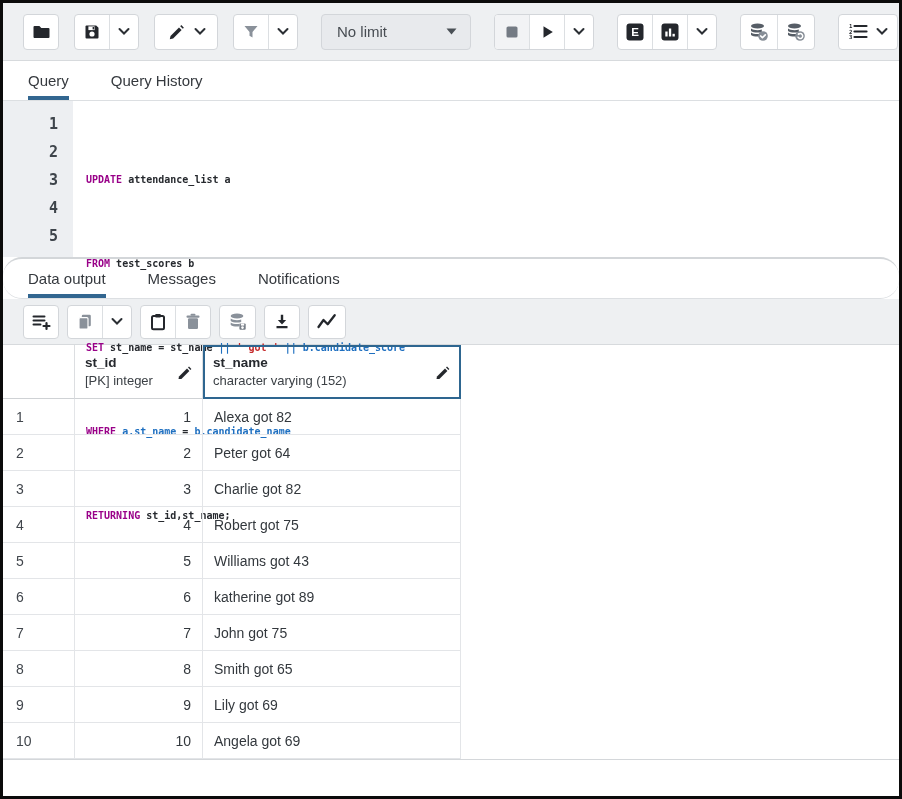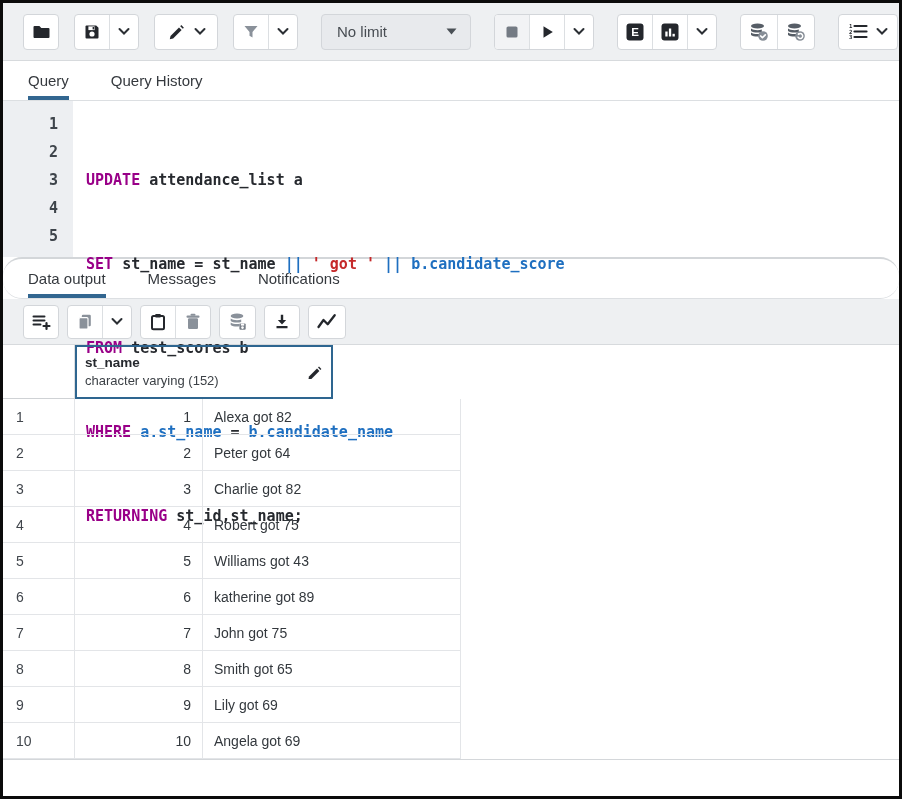--- a/index.html
+++ b/index.html
@@ -34,21 +34,21 @@
   .tab { display: flex; align-items: center; font-size: 15px; color: #35393e;
          border-bottom: 4px solid transparent; padding-top: 3px; cursor: pointer; }
   .tab.active { border-bottom-color: #326690; }
 
   
   .editor { display: flex; height: 156px; background: #fff; }
   .gutter { width: 70px; flex: none; background: #edeff2; color: #3e444b;
             font-family: "DejaVu Sans Mono", monospace; font-size: 15px; font-weight: 600;
             text-align: right; padding: 9px 15px 0 0; line-height: 28px; }
   .code { padding: 9px 0 0 13px; font-family: "DejaVu Sans Mono", monospace;
-          font-size: 15px; font-weight: 600; line-height: 28px; white-space: pre; color: #26292e; }
+          font-size: 10px; font-weight: 600; line-height: 28px; white-space: pre; color: #26292e; }
   .tok[data-c="kw"]  { color: #990088; font-weight: 700; }
   .tok[data-c="id"]  { color: #1e6fc0; }
   .tok[data-c="str"] { color: #c5292a; }
   .tok[data-c="pl"]  { color: #26292e; }
 
   
   .grid-toolbar { height: 46px; background: #eef0f2; border-bottom: 1px solid #d7dadd;
                   display: flex; align-items: center; gap: 8px; padding-left: 20px; }
   .grid-toolbar .btn-group { height: 34px; }
 
@@ -236,22 +236,22 @@
   <div class="editor">
     <div class="gutter">
       <div>1</div>
       <div>2</div>
       <div>3</div>
       <div>4</div>
       <div>5</div>
     </div>
     <div class="code">
       <div class="code-line"><span class="tok" data-c="kw">UPDATE </span><span class="tok" data-c="pl">attendance_list a</span></div>
+      <div class="code-line"><span class="tok" data-c="kw">FROM </span><span class="tok" data-c="pl">test_scores b</span></div>
       <div class="code-line"><span class="tok" data-c="kw">SET </span><span class="tok" data-c="pl">st_name = st_name </span><span class="tok" data-c="id">|| </span><span class="tok" data-c="str">' got '</span><span class="tok" data-c="id"> || </span><span class="tok" data-c="id">b.candidate_score</span></div>
-      <div class="code-line"><span class="tok" data-c="kw">FROM </span><span class="tok" data-c="pl">test_scores b</span></div>
       <div class="code-line"><span class="tok" data-c="kw">WHERE </span><span class="tok" data-c="id">a.st_name</span><span class="tok" data-c="pl"> = </span><span class="tok" data-c="id">b.candidate_name</span></div>
       <div class="code-line"><span class="tok" data-c="kw">RETURNING </span><span class="tok" data-c="pl">st_id,st_name;</span></div>
     </div>
   </div>
 
   <div class="tabs output-tabs">
     <div class="tab active">Data output</div>
     <div class="tab">Messages</div>
     <div class="tab">Notifications</div>
   </div>
@@ -330,20 +330,30 @@
         <svg class="ico" width="22" height="20" viewBox="0 0 22 20">
             <path d="M2.5 15l5-7 4.2 4.2 7-9" stroke="#24272c" stroke-width="2.3" fill="none" stroke-linecap="round" stroke-linejoin="round"></path>
           </svg>
       </button>
     </div>
   </div>
 
   <div class="grid">
     <div class="grid-header">
       <div class="hcell h-num"></div>
+      <div class="hcell h-col h-stid">
+        <div class="h-texts">
+          <span class="col-name">st_id</span>
+          <span class="col-type">[PK] integer</span>
+        </div>
+        <svg class="ico" width="15" height="15" viewBox="0 0 15 15">
+            <path d="M2 12.6l8-8 2.4 2.4-8 8-3 .6z" fill="#24272c"></path>
+            <path d="M11 3.6l1-1 2.4 2.4-1 1z" fill="#24272c"></path>
+          </svg>
+      </div>
       <div class="hcell h-col h-stname">
         <div class="h-texts">
           <span class="col-name">st_name</span>
           <span class="col-type">character varying (152)</span>
         </div>
         <svg class="ico" width="15" height="15" viewBox="0 0 15 15">
             <path d="M2 12.6l8-8 2.4 2.4-8 8-3 .6z" fill="#24272c"></path>
             <path d="M11 3.6l1-1 2.4 2.4-1 1z" fill="#24272c"></path>
           </svg>
       </div>

